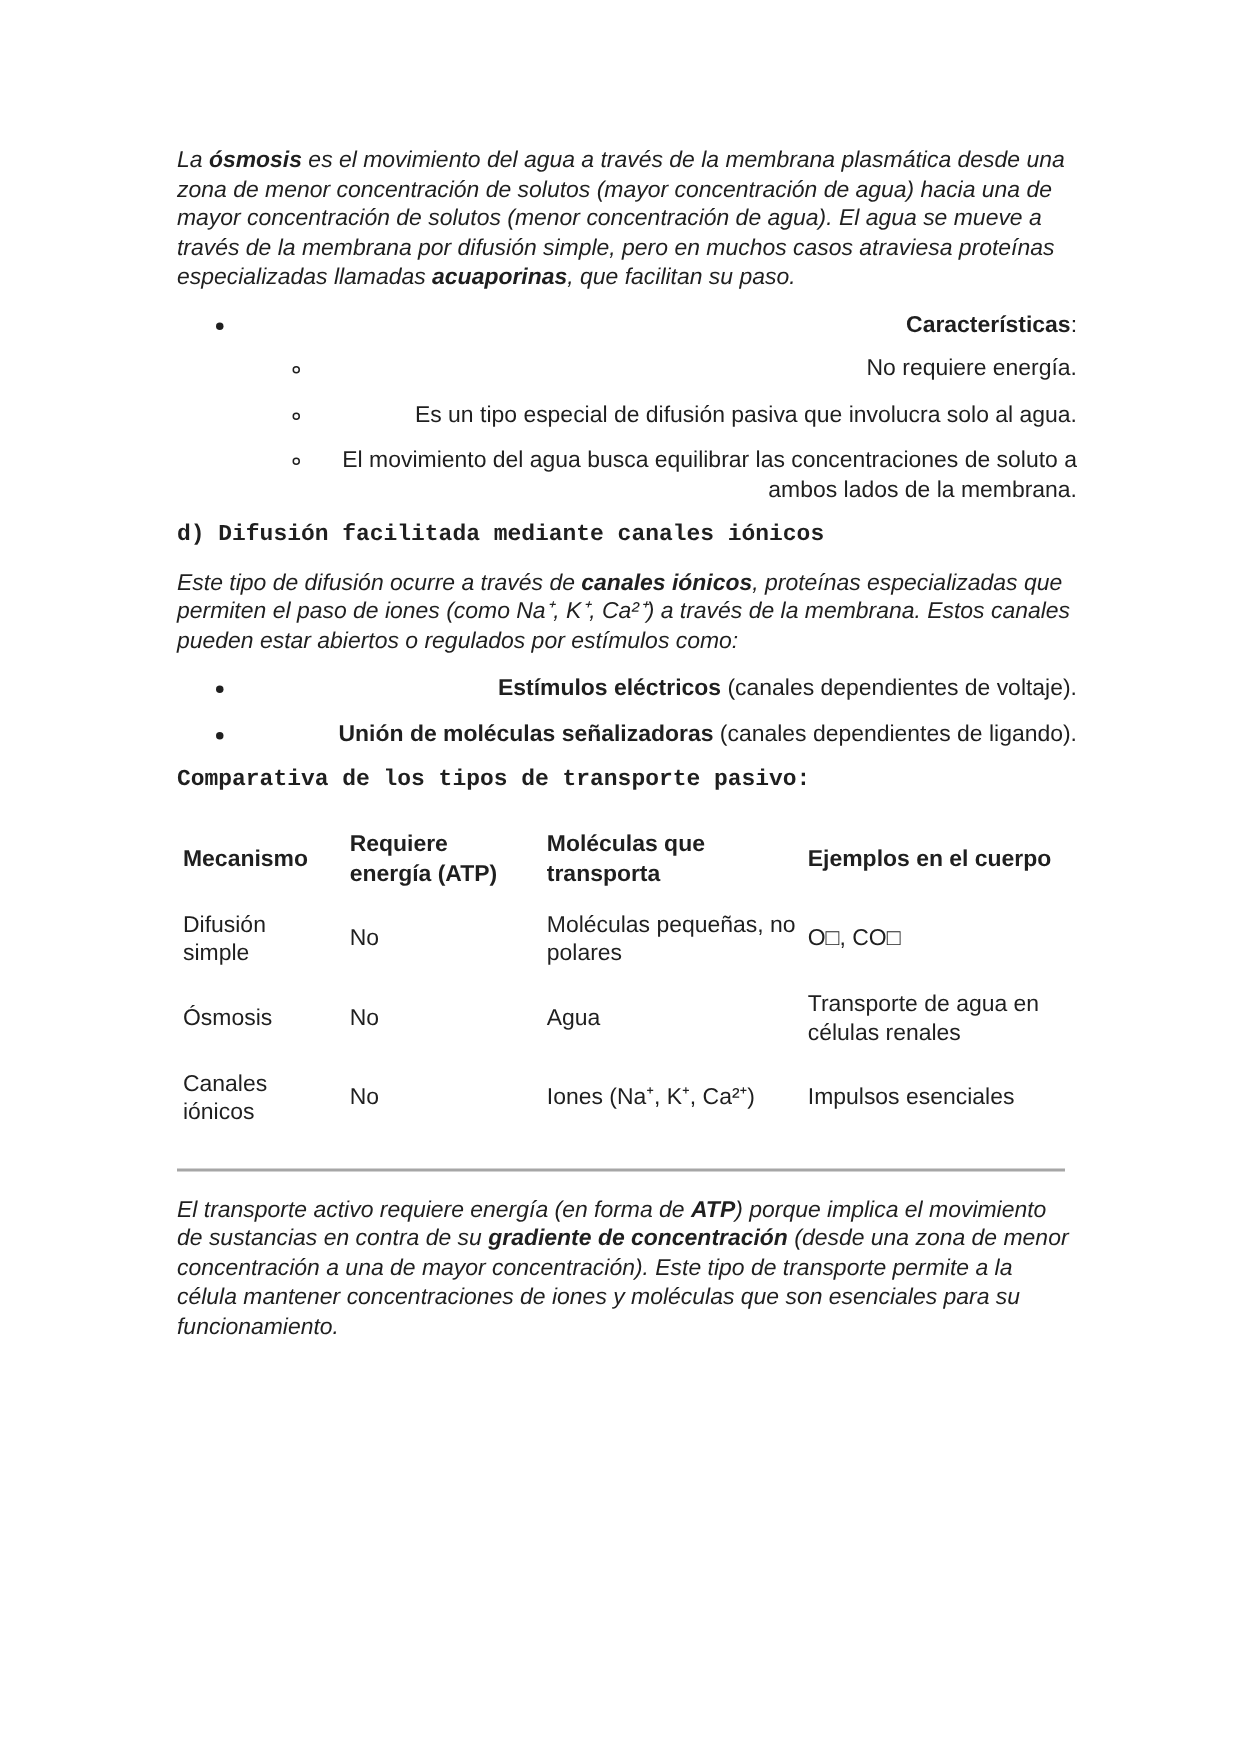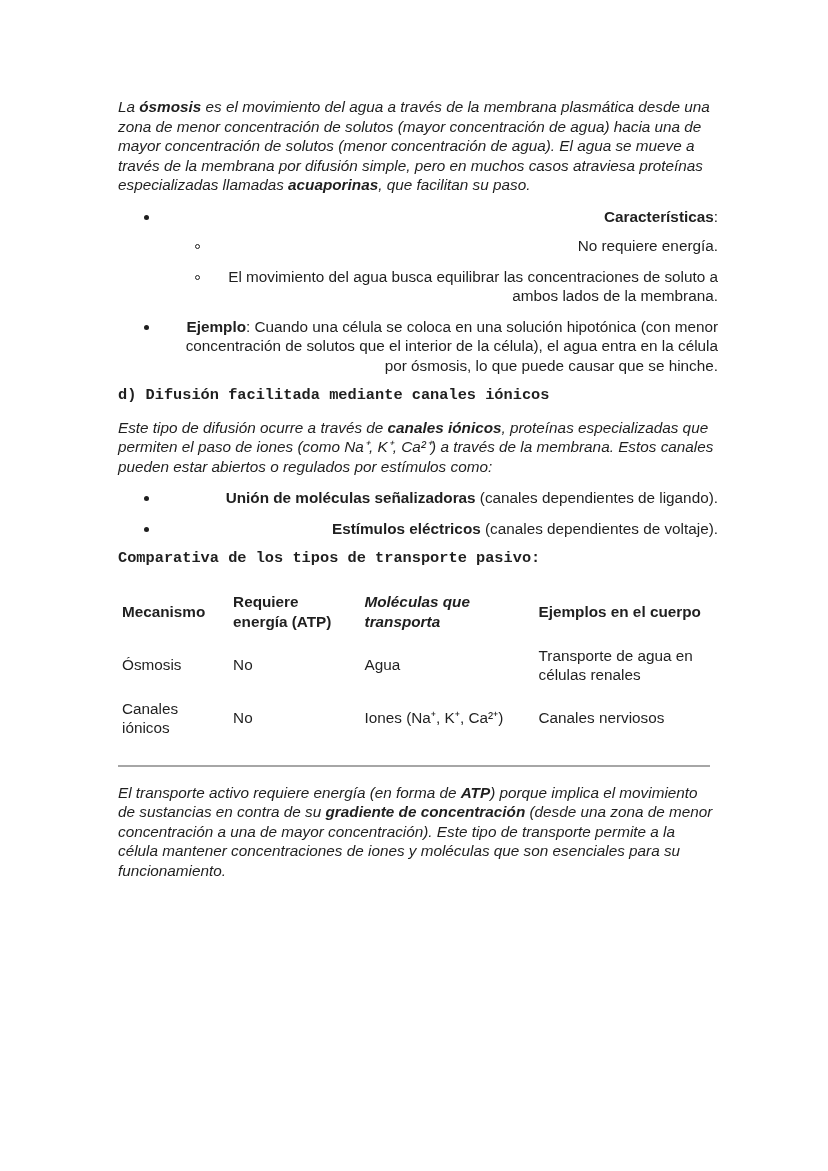--- a/index.html
+++ b/index.html
@@ -22,71 +22,77 @@
   ul.l2 > li { position: relative; padding-left: 50px; margin-bottom: 11px; }
   ul.l2 > li::before {
     content: ""; position: absolute; left: 27px; top: 8px;
     width: 5px; height: 5px; border-radius: 50%; border: 1px solid #1f1f1f; box-sizing: border-box;
   }
   .heading { font-weight: bold; margin-bottom: 12px; font-family: Liberation Mono, monospace; }
   table { border-collapse: collapse; width: 600px; margin-top: 9px; }
   th, td { text-align: left; vertical-align: middle; padding: 0 4px; font-size: 15.3px; line-height: 19.5px; }
   th { font-weight: bold; height: 54px; }
   td { height: 53px; }
-  .c1 { width: 104px; } .c2 { width: 126px; } .c3 { width: 170px; font-style: italic; } .c4 { width: 180px; }
+  .c1 { width: 104px; } .c2 { width: 126px; } .c3 { width: 170px; } .c4 { width: 180px; }
   hr.sep { border: none; border-top: 2px solid #a6a6a6; margin: 20px 0 16px 0; width: 592px; }
 </style>
 </head>
 <body>
 
 <div class="page">
 
   <p class="para"><span>La </span><b>ósmosis</b><span> es el movimiento del agua a través de la membrana plasmática desde una zona de menor concentración de solutos (mayor concentración de agua) hacia una de mayor concentración de solutos (menor concentración de agua). El agua se mueve a través de la membrana por difusión simple, pero en muchos casos atraviesa proteínas especializadas llamadas </span><b>acuaporinas</b><span>, que facilitan su paso.</span></p>
 
   <ul class="l1">
     <li>
       <b>Características</b><span>:</span>
       <ul class="l2">
         <li>No requiere energía.</li>
+        <li>Es un tipo especial de difusión pasiva que involucra solo al agua.</li>
         <li style="margin-bottom:0">El movimiento del agua busca equilibrar las concentraciones de soluto a ambos lados de la membrana.</li>
       </ul>
     </li>
-    <li><b>Ejemplo</b><span>: Cuando una célula se coloca en una solución hipotónica (con menor concentración de solutos que el interior de la célula), el agua entra en la célula por ósmosis, lo que puede causar que se hinche.</span></li>
   </ul>
 
   <p class="heading">d) Difusión facilitada mediante canales iónicos</p>
 
   <p class="para"><span>Este tipo de difusión ocurre a través de </span><b>canales iónicos</b><span>, proteínas especializadas que permiten el paso de iones (como Na⁺, K⁺, Ca²⁺) a través de la membrana. Estos canales pueden estar abiertos o regulados por estímulos como:</span></p>
 
   <ul class="l1">
+    <li><b>Estímulos eléctricos</b><span> (canales dependientes de voltaje).</span></li>
     <li><b>Unión de moléculas señalizadoras</b><span> (canales dependientes de ligando).</span></li>
-    <li><b>Estímulos eléctricos</b><span> (canales dependientes de voltaje).</span></li>
   </ul>
 
   <p class="heading" style="margin-bottom:16px">Comparativa de los tipos de transporte pasivo:</p>
 
   <table>
     <tbody>
         <tr>
       <th class="c1">Mecanismo</th>
       <th class="c2">Requiere energía (ATP)</th>
       <th class="c3">Moléculas que transporta</th>
       <th class="c4">Ejemplos en el cuerpo</th>
     </tr>
     <tr>
+      <td>Difusión simple</td>
+      <td>No</td>
+      <td>Moléculas pequeñas, no polares</td>
+      <td>O□, CO□</td>
+    </tr>
+    <tr>
       <td>Ósmosis</td>
       <td>No</td>
       <td>Agua</td>
       <td>Transporte de agua en células renales</td>
     </tr>
     <tr>
       <td>Canales iónicos</td>
       <td>No</td>
       <td>Iones (Na⁺, K⁺, Ca²⁺)</td>
-      <td>Canales nerviosos</td>
+      <td>Impulsos esenciales</td>
     </tr>
   </tbody>
     </table>
 
   <hr class="sep">
 
 
   <p class="para"><span>El transporte activo requiere energía (en forma de </span><b>ATP</b><span>) porque implica el movimiento de sustancias en contra de su </span><b>gradiente de concentración</b><span> (desde una zona de menor concentración a una de mayor concentración). Este tipo de transporte permite a la célula mantener concentraciones de iones y moléculas que son esenciales para su funcionamiento.</span></p>
 
 </div>

